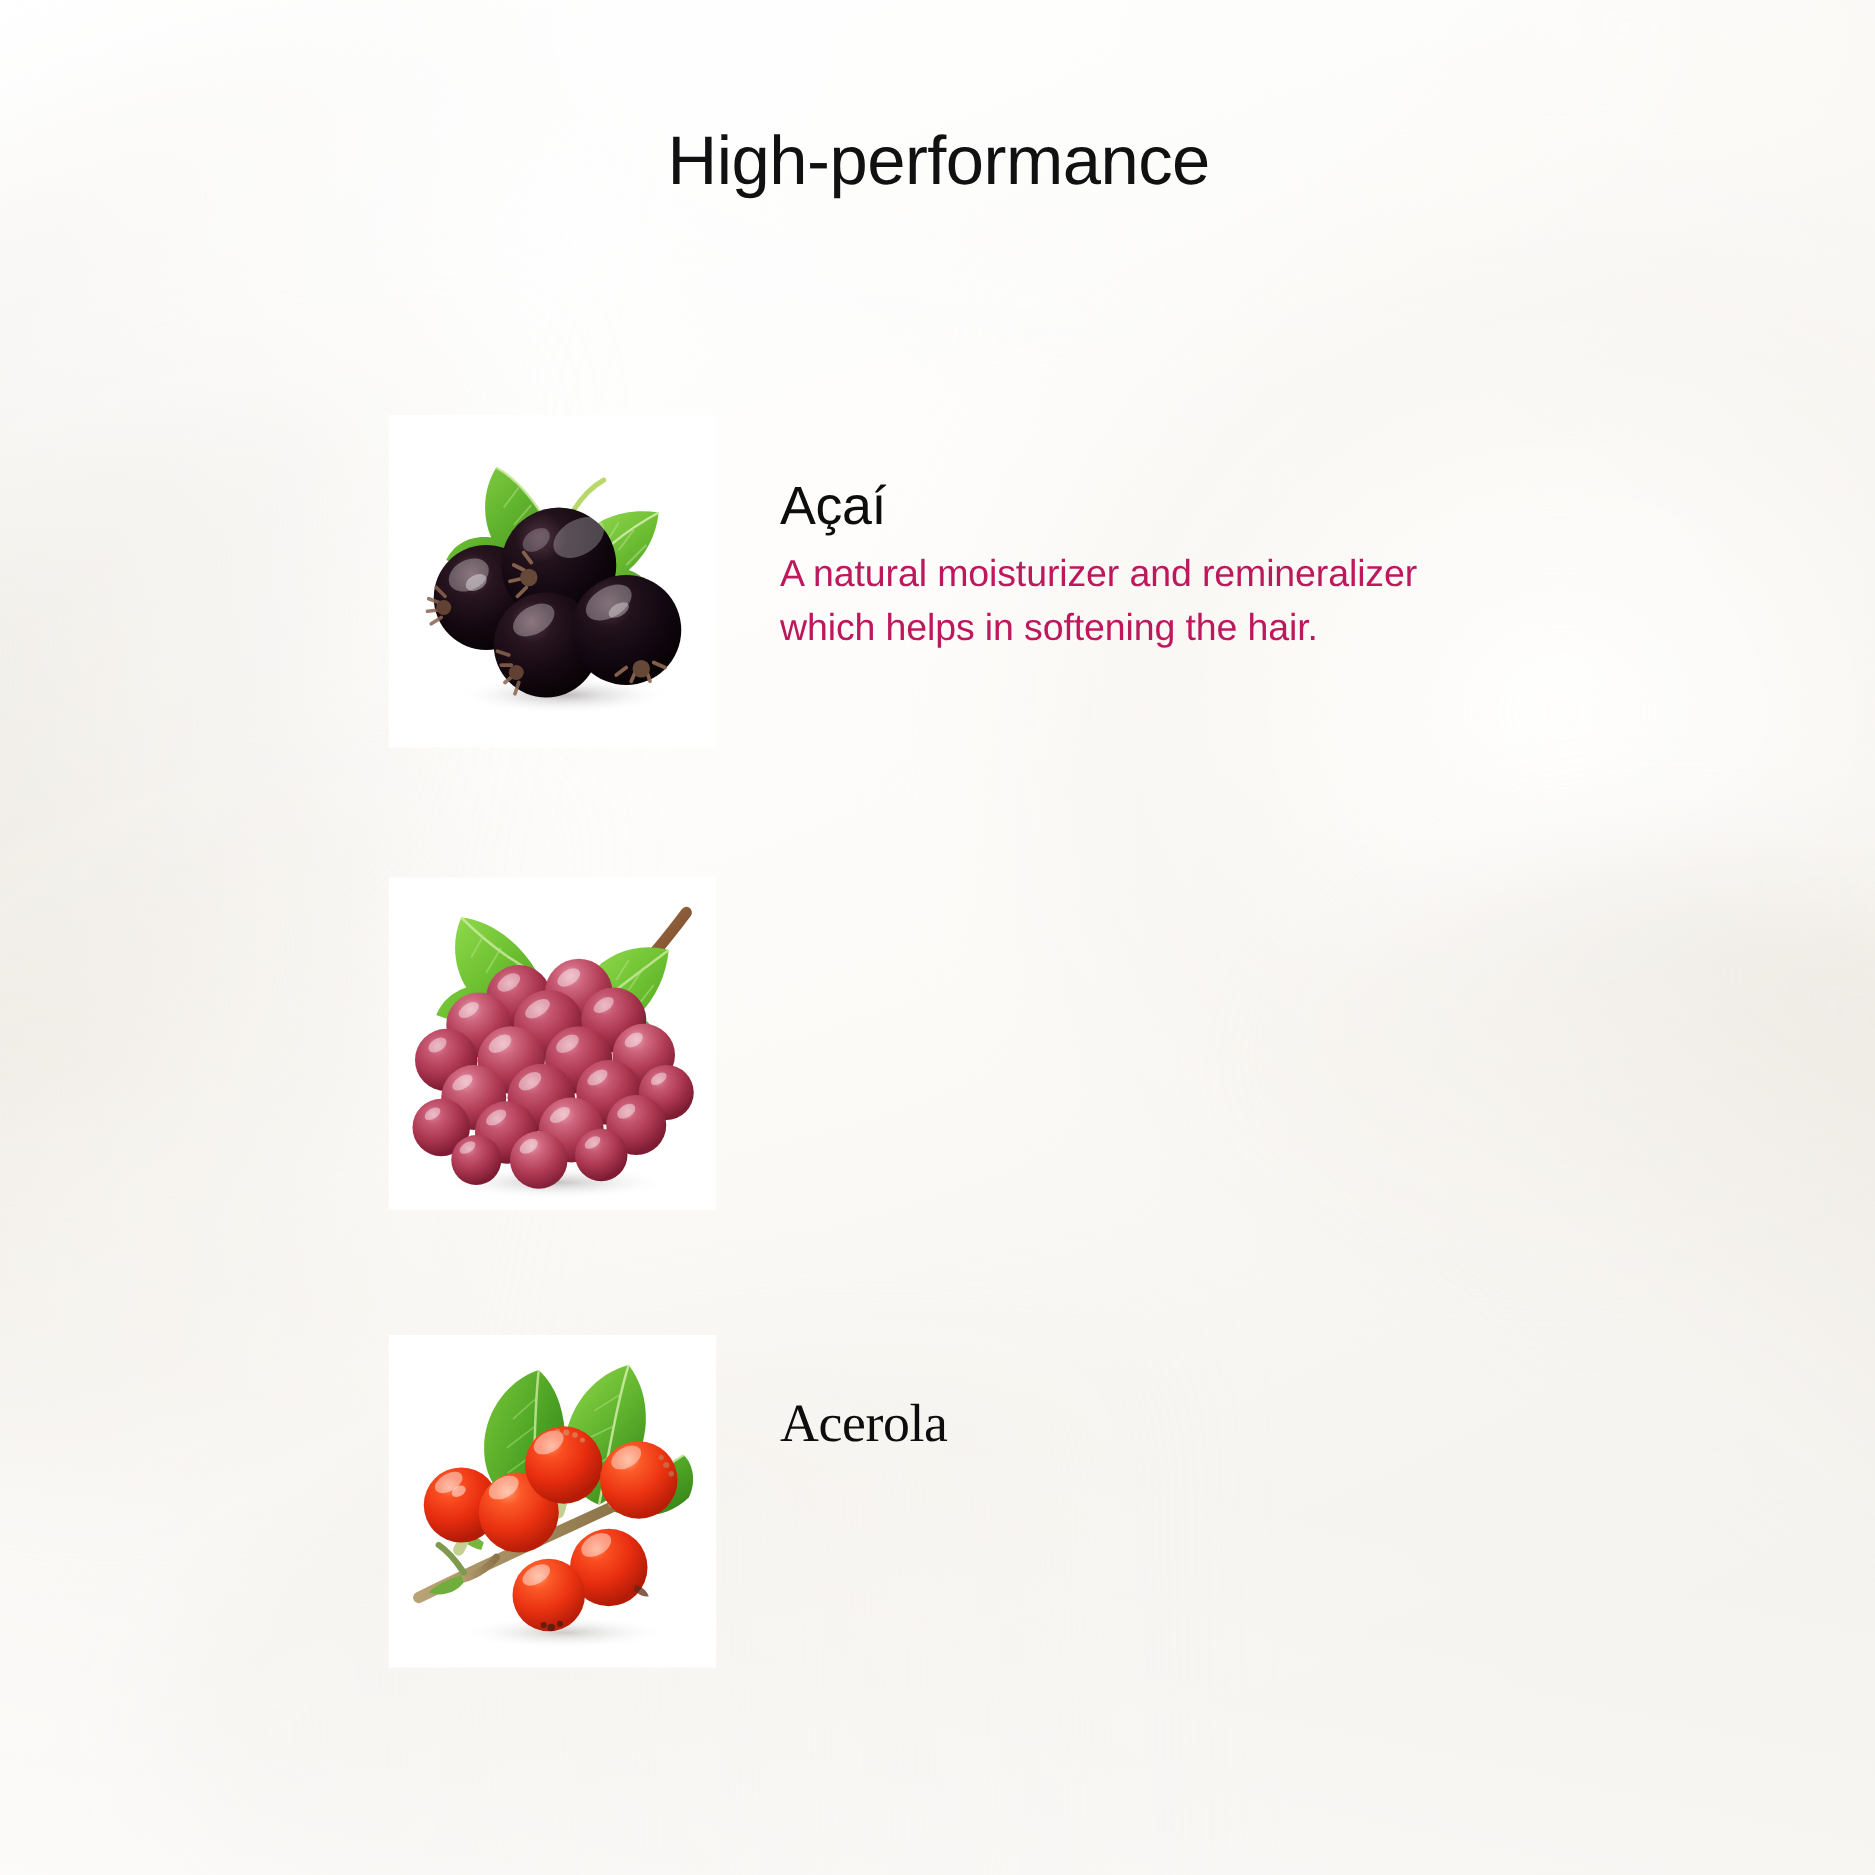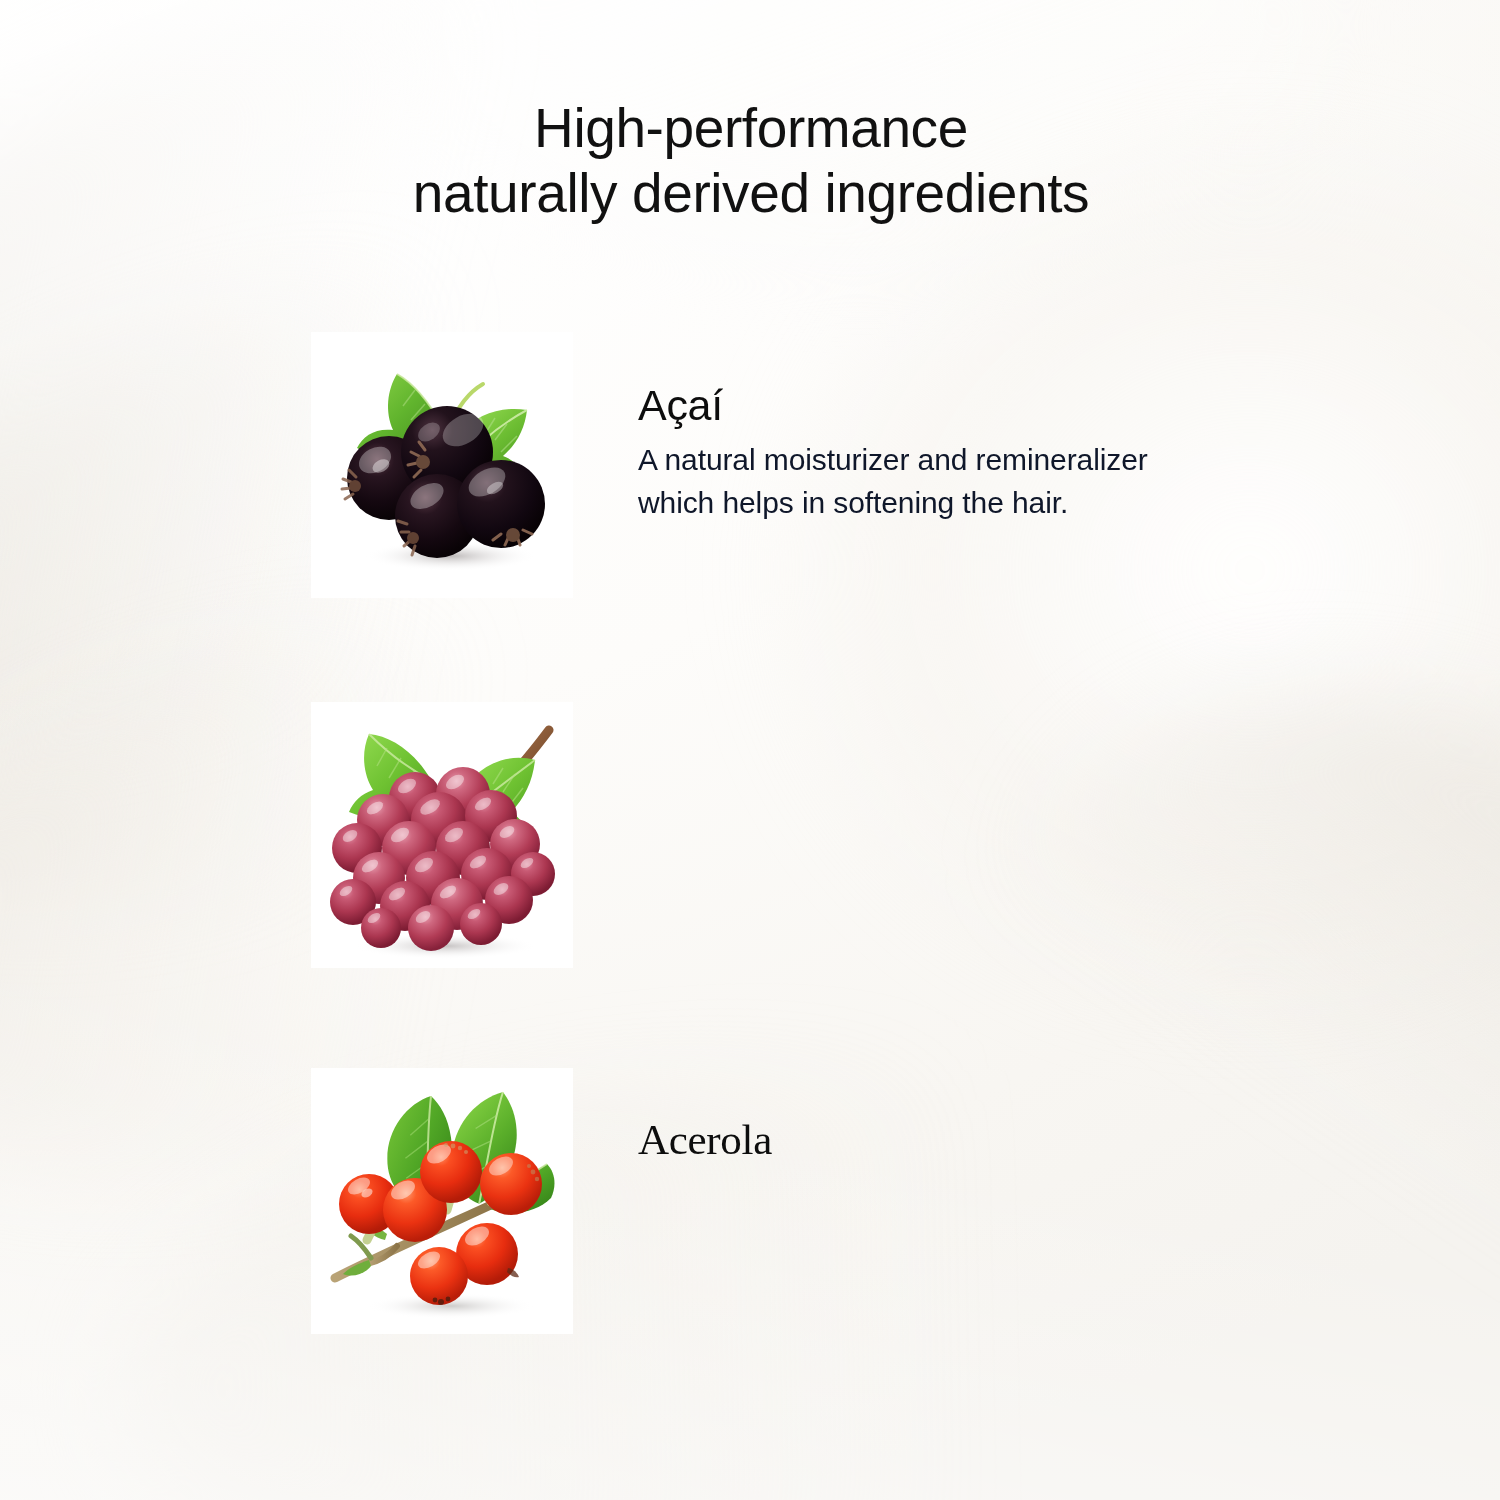--- a/index.html
+++ b/index.html
@@ -121,34 +121,34 @@
     top: 0;
     width: 262px;
     height: 266px;
     background: #ffffff;
     overflow: hidden;
   }
   .thumb svg { display: block; width: 262px; height: 266px; }
 
   .text-col {
     position: absolute;
-    left: 638px;
+    left: 624px;
     top: 0;
     width: 660px;
   }
   .ing-title {
     color: #0d0d0d;
     font-size: 43px;
     line-height: 1.0;
     font-weight: 400;
     letter-spacing: -0.3px;
     margin: 0;
   }
   .ing-desc {
-    color: #0f172a;
+    color: #be185d;
     font-size: 30px;
     line-height: 1.42;
     font-weight: 400;
     margin: 12px 0 0 0;
     letter-spacing: -0.1px;
   }
   .ing-desc .d-line { display: block; }
 
   .ing-1 .text-col { top: 52px; }
   .ing-2 .text-col { top: 18px; }
@@ -168,21 +168,20 @@
     <div class="swirl swirl-c"></div>
     <div class="swirl swirl-e"></div>
     <div class="swirl swirl-f"></div>
   </div>
   <div class="bg-layer bg-sheen"></div>
 
   <div id="content">
 
     <div class="headline">
       <span class="hl-line">High-performance</span>
-      <span class="hl-line">naturally derived ingredients</span>
     </div>
 
     <div class="ingredient ing-1">
 
       <div class="thumb">
         <svg viewBox="0 0 262 266" xmlns="http://www.w3.org/2000/svg">
           <defs>
             <radialGradient id="ab1" cx="36%" cy="28%" r="72%">
               <stop offset="0%" stop-color="#5a3a46"></stop>
               <stop offset="28%" stop-color="#281520"></stop>

